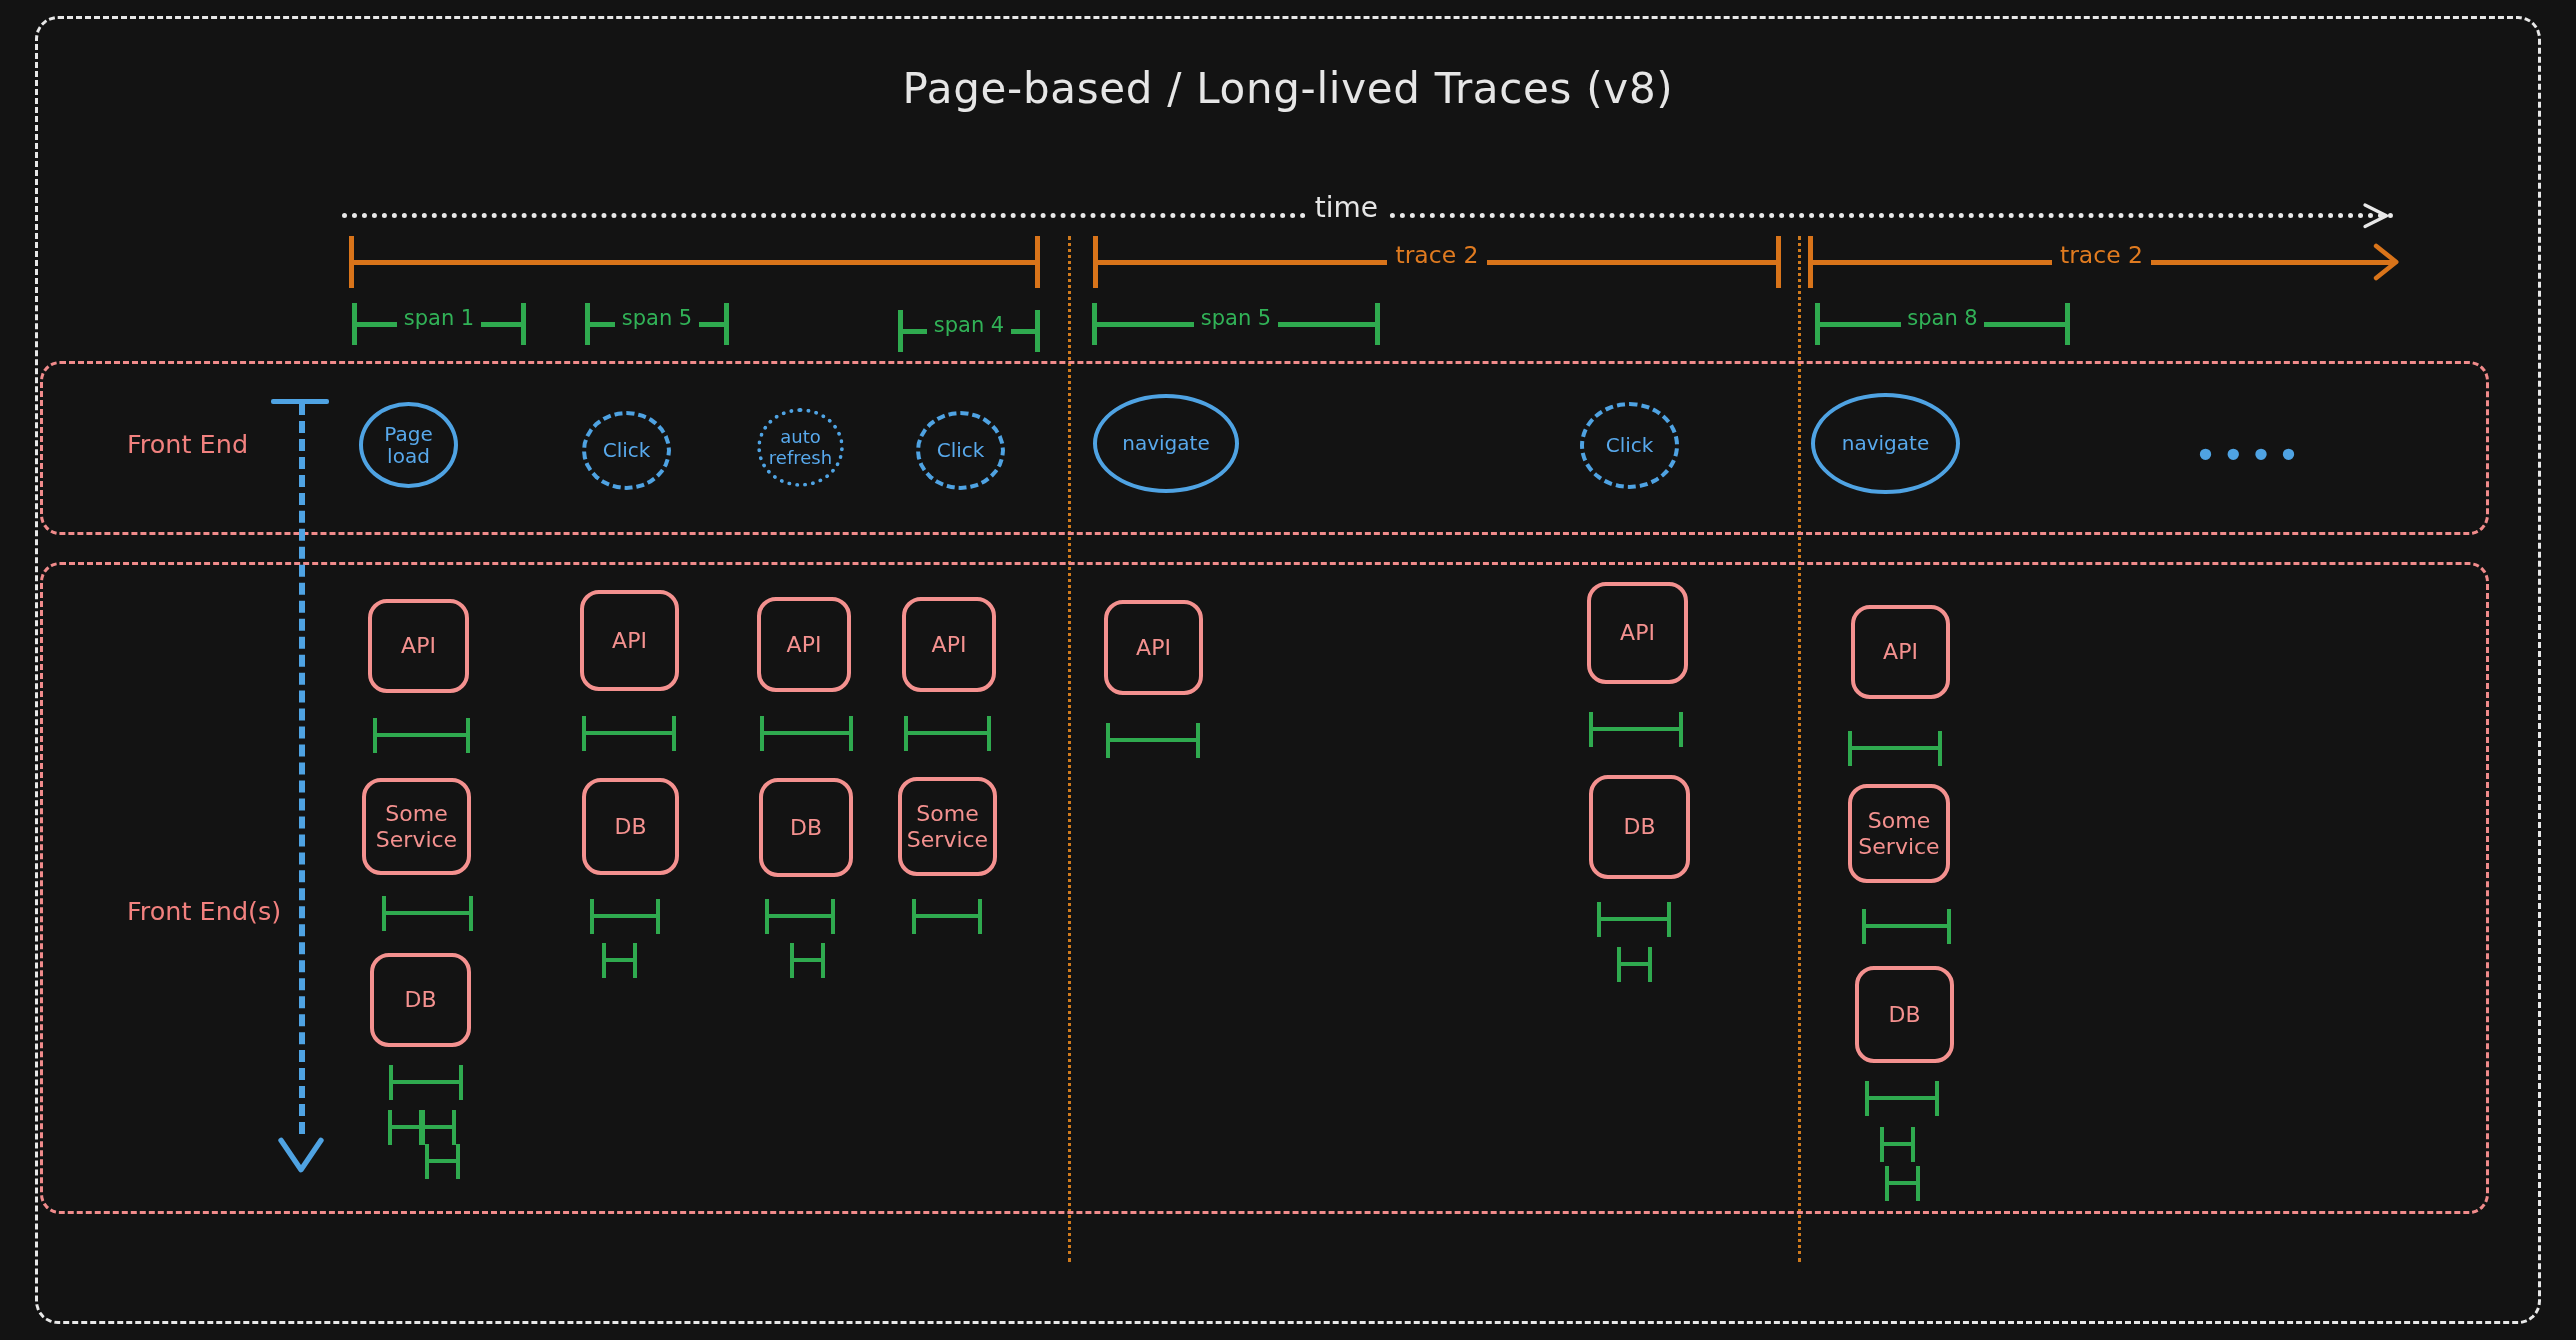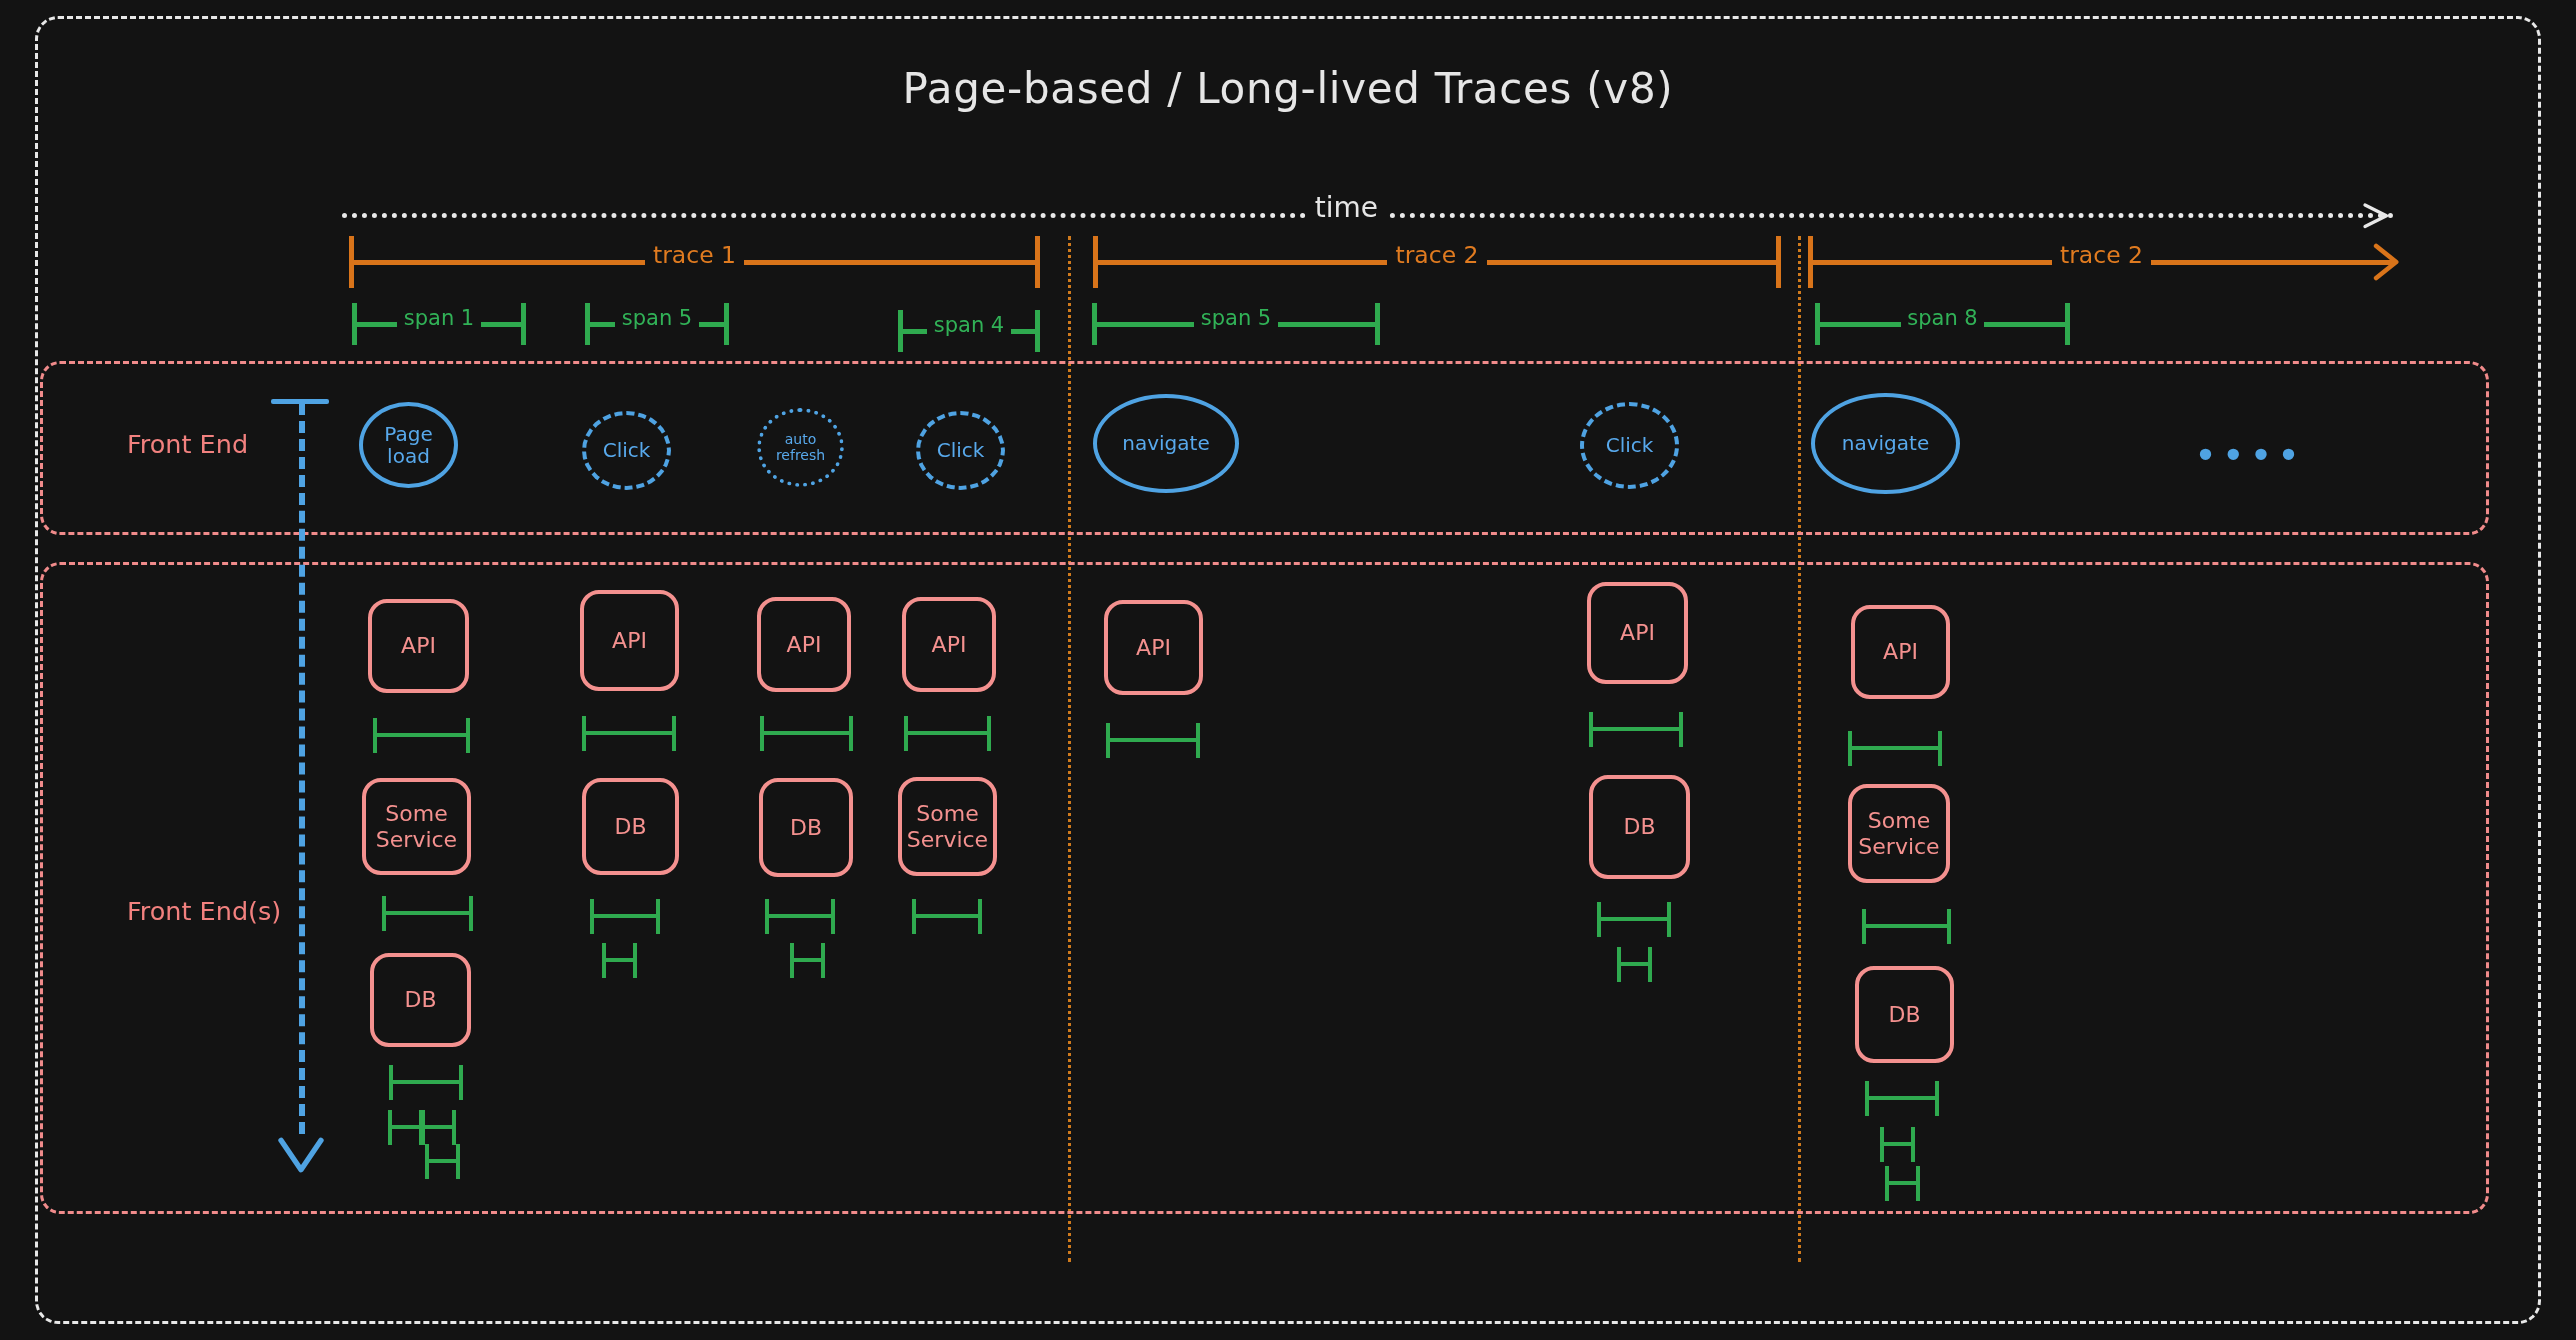--- a/index.html
+++ b/index.html
@@ -126,21 +126,20 @@
   <div class="time-label">time</div>
   <svg class="time-arrow" viewBox="0 0 44 44">
     <path d="M6 6 L38 22 L6 38" fill="none" stroke="#e8e8e8" stroke-width="5" stroke-linecap="round" stroke-linejoin="round"></path>
   </svg>
 
   <div id="traces-layer">
       <div class="trace" style="left: 349px; top: 236px; width: 691px;">
         <div class="cap l"></div>
         <div class="bar"></div>
         <div class="cap r"></div>
-        <div class="tlabel"><span>trace 1</span></div>
       </div>
       <div class="trace" style="left: 1093px; top: 236px; width: 688px;">
         <div class="cap l"></div>
         <div class="bar"></div>
         <div class="cap r"></div>
         <div class="tlabel"><span>trace 2</span></div>
       </div>
       <div class="trace" style="left: 1808px; top: 236px; width: 587px;">
         <div class="cap l"></div>
         <div class="bar"></div>
@@ -202,21 +201,21 @@
     </svg>
   </div>
 
   <div id="frontend-layer">
       <div class="ev solid" style="left: 359px; top: 402px; width: 99px; height: 86px; font-size: 20px;">
         <span>Page<br>load</span>
       </div>
       <div class="ev dashed" style="left: 582px; top: 411px; width: 89px; height: 79px; font-size: 20px;">
         <span>Click</span>
       </div>
-      <div class="ev dotted" style="left: 757px; top: 408px; width: 87px; height: 79px; font-size: 14px;">
+      <div class="ev dotted" style="left: 757px; top: 408px; width: 87px; height: 79px; font-size: 18px;">
         <span>auto<br>refresh</span>
       </div>
       <div class="ev dashed" style="left: 916px; top: 411px; width: 89px; height: 79px; font-size: 20px;">
         <span>Click</span>
       </div>
       <div class="ev solid" style="left: 1093px; top: 394px; width: 146px; height: 99px; font-size: 20px;">
         <span>navigate</span>
       </div>
       <div class="ev dashed" style="left: 1580px; top: 402px; width: 99px; height: 87px; font-size: 20px;">
         <span>Click</span>

